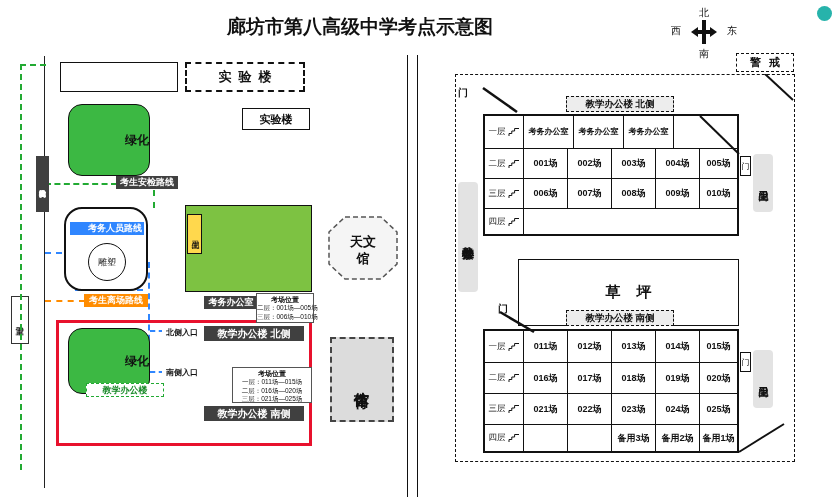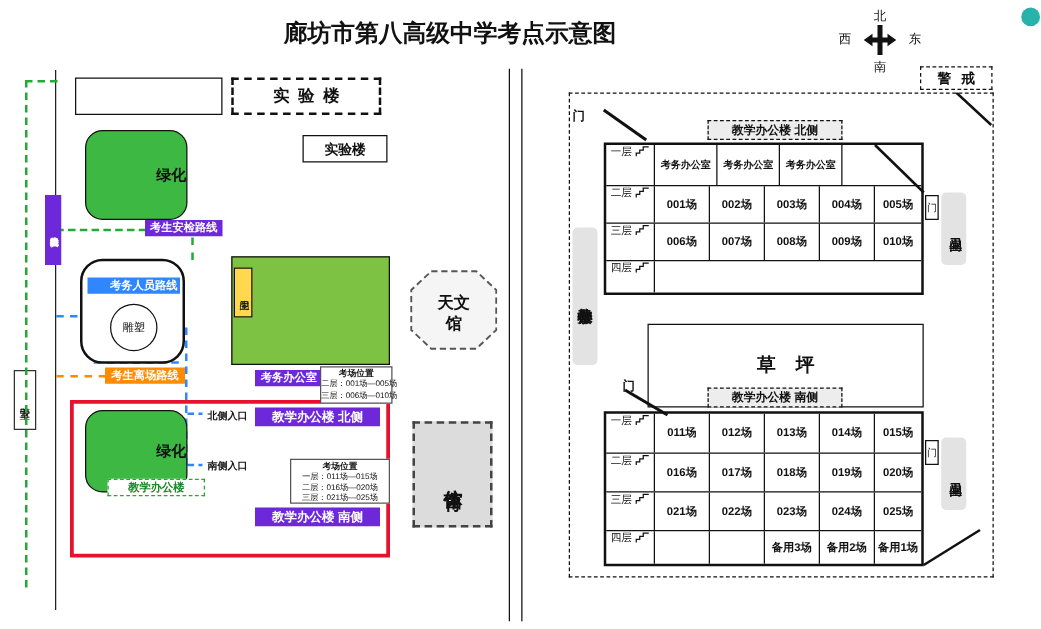--- a/index.html
+++ b/index.html
@@ -10,31 +10,31 @@
   .vtext{writing-mode:vertical-rl;text-orientation:upright;line-height:1;}
   .b{font-weight:bold;}
   
   .dash-g{border-top:2px dashed #22aa33;}
   .dash-gv{border-left:2px dashed #22aa33;}
   .dash-b{border-top:2px dashed #2f86ff;}
   .dash-bv{border-left:2px dashed #2f86ff;}
   .dash-o{border-top:2px dashed #ff8c00;}
   
   .tag{color:#fff;font-weight:bold;font-size:9px;display:flex;align-items:center;justify-content:center;white-space:nowrap;}
-  .tag-g{background:#6d28d9;}
+  .tag-g{background:#404040;}
   .tag-b{background:#2f86ff;}
   .tag-o{background:#ff8c00;}
   .greenbox{background:#3cb843;border:1.5px solid #111;border-radius:14px;font-weight:bold;font-size:12px;justify-content:flex-end;}
   .infobox{background:#fff;border:1px solid #555;font-size:6.5px;line-height:1.3;text-align:center;padding:1px 0;white-space:nowrap;z-index:8;}
   .infobox .t{font-weight:bold;font-size:7px;}
   
   .bldg{background:#fff;border:2px solid #111;display:flex;flex-direction:column;z-index:2;}
   .trow{display:flex;border-bottom:1.2px solid #111;min-height:0;}
   .trow.lastrow{border-bottom:none;flex:1;}
-  .fcell{width:38px;display:flex;justify-content:center;gap:2px;border-right:1.2px solid #111;font-size:8.5px;flex:none;}
+  .fcell{width:38px;display:flex;align-items:center;justify-content:center;gap:2px;border-right:1.2px solid #111;font-size:8.5px;flex:none;}
   .dcell{width:43px;flex:none;border-right:1.2px solid #111;display:flex;align-items:center;justify-content:center;font-size:9px;font-weight:bold;text-align:center;}
   .dcell.nr{border-right:none;flex:1;}
   .dcell.office{font-size:8px;line-height:1.15;word-break:break-all;padding:0 3px;}
   .fill{flex:1;}
   .graycap{background:#e3e3e3;border-radius:4px;font-weight:bold;display:flex;align-items:center;justify-content:center;}
   .dashhdr{background:#ededed;border:1.5px dashed #111;font-size:9.5px;font-weight:bold;display:flex;align-items:center;justify-content:center;white-space:nowrap;}
   .doorbox{border:1px solid #111;background:#fff;font-size:8px;display:flex;align-items:center;justify-content:center;}
 </style>
 </head>
 <body>

